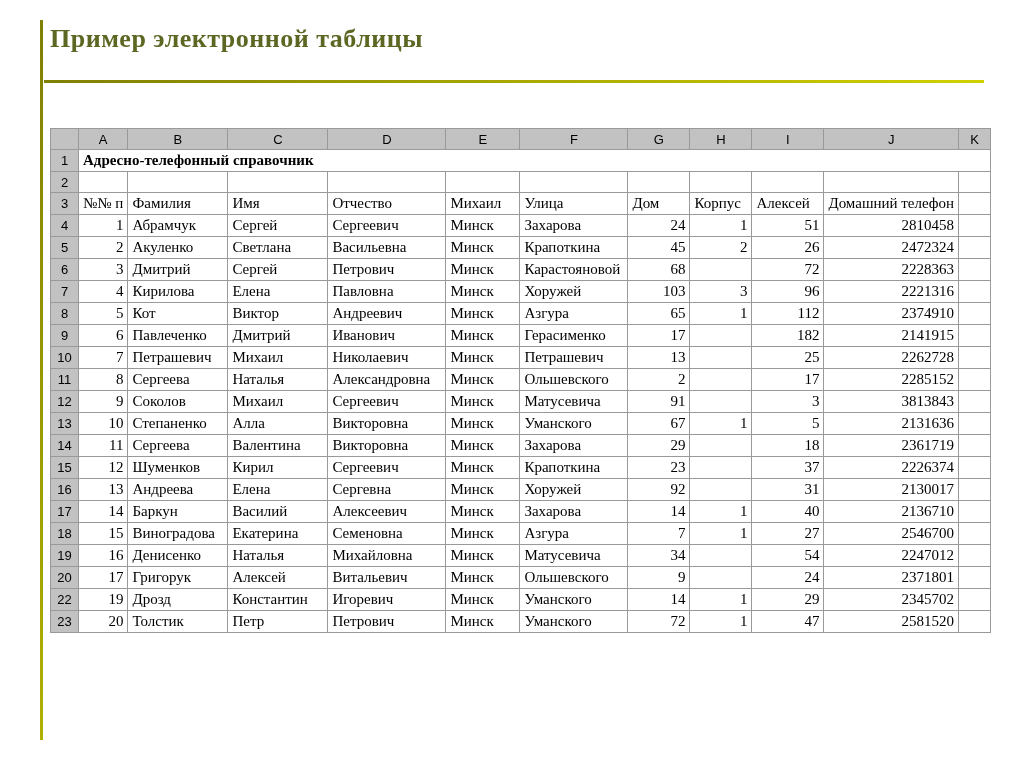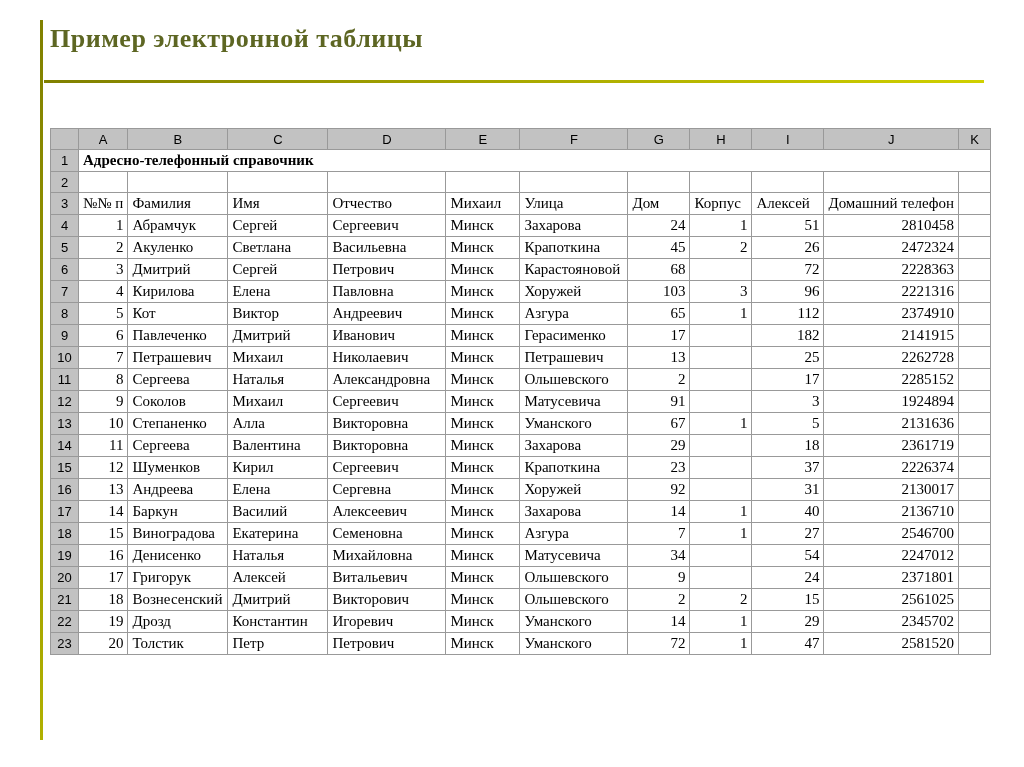--- a/index.html
+++ b/index.html
@@ -278,21 +278,21 @@
             <td class="row-head">12</td>
             <td class="cell num col-A">9</td>
             <td class="cell text col-B">Соколов</td>
             <td class="cell text col-C">Михаил</td>
             <td class="cell text col-D">Сергеевич</td>
             <td class="cell text col-E">Минск</td>
             <td class="cell text col-F">Матусевича</td>
             <td class="cell num col-G">91</td>
             <td class="cell num col-H"></td>
             <td class="cell num col-I">3</td>
-            <td class="cell num col-J">1924894</td>
+            <td class="cell num col-J">3813843</td>
             <td class="cell text col-K"></td>
           </tr>
           <tr>
             <td class="row-head">13</td>
             <td class="cell num col-A">10</td>
             <td class="cell text col-B">Степаненко</td>
             <td class="cell text col-C">Алла</td>
             <td class="cell text col-D">Викторовна</td>
             <td class="cell text col-E">Минск</td>
             <td class="cell text col-F">Уманского</td>
@@ -391,34 +391,20 @@
             <td class="cell num col-A">17</td>
             <td class="cell text col-B">Григорук</td>
             <td class="cell text col-C">Алексей</td>
             <td class="cell text col-D">Витальевич</td>
             <td class="cell text col-E">Минск</td>
             <td class="cell text col-F">Ольшевского</td>
             <td class="cell num col-G">9</td>
             <td class="cell num col-H"></td>
             <td class="cell num col-I">24</td>
             <td class="cell num col-J">2371801</td>
-            <td class="cell text col-K"></td>
-          </tr>
-          <tr>
-            <td class="row-head">21</td>
-            <td class="cell num col-A">18</td>
-            <td class="cell text col-B">Вознесенский</td>
-            <td class="cell text col-C">Дмитрий</td>
-            <td class="cell text col-D">Викторович</td>
-            <td class="cell text col-E">Минск</td>
-            <td class="cell text col-F">Ольшевского</td>
-            <td class="cell num col-G">2</td>
-            <td class="cell num col-H">2</td>
-            <td class="cell num col-I">15</td>
-            <td class="cell num col-J">2561025</td>
             <td class="cell text col-K"></td>
           </tr>
           <tr>
             <td class="row-head">22</td>
             <td class="cell num col-A">19</td>
             <td class="cell text col-B">Дрозд</td>
             <td class="cell text col-C">Константин</td>
             <td class="cell text col-D">Игоревич</td>
             <td class="cell text col-E">Минск</td>
             <td class="cell text col-F">Уманского</td>

